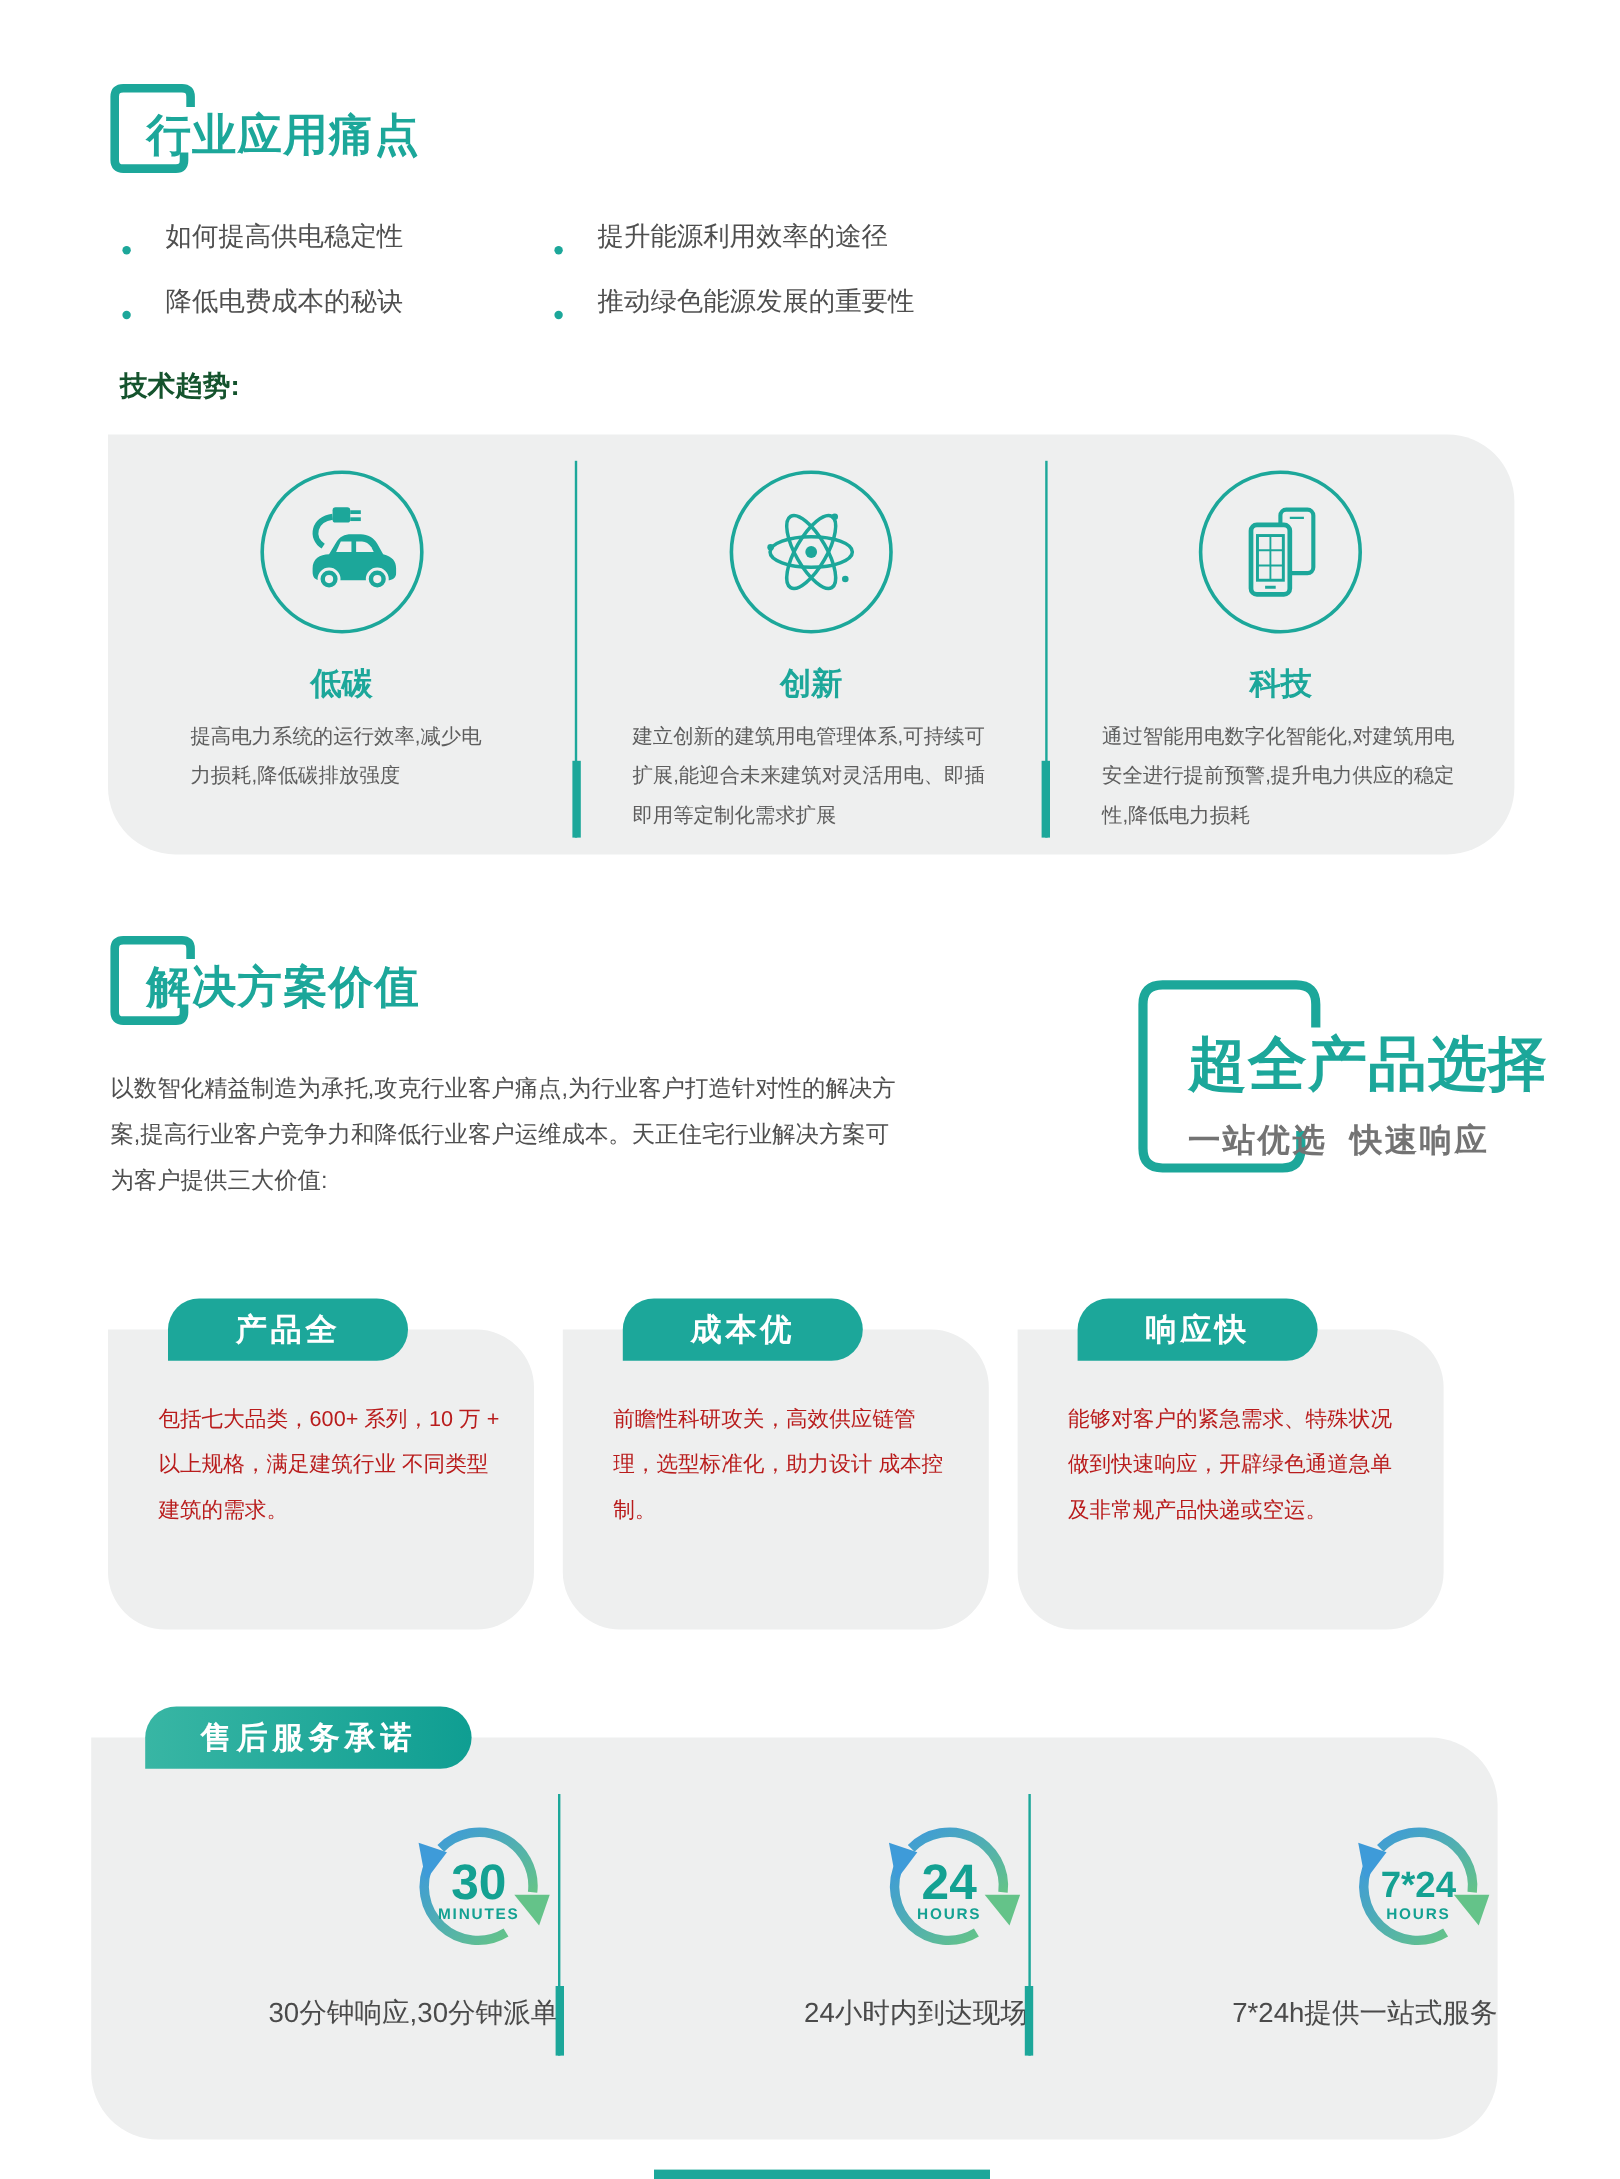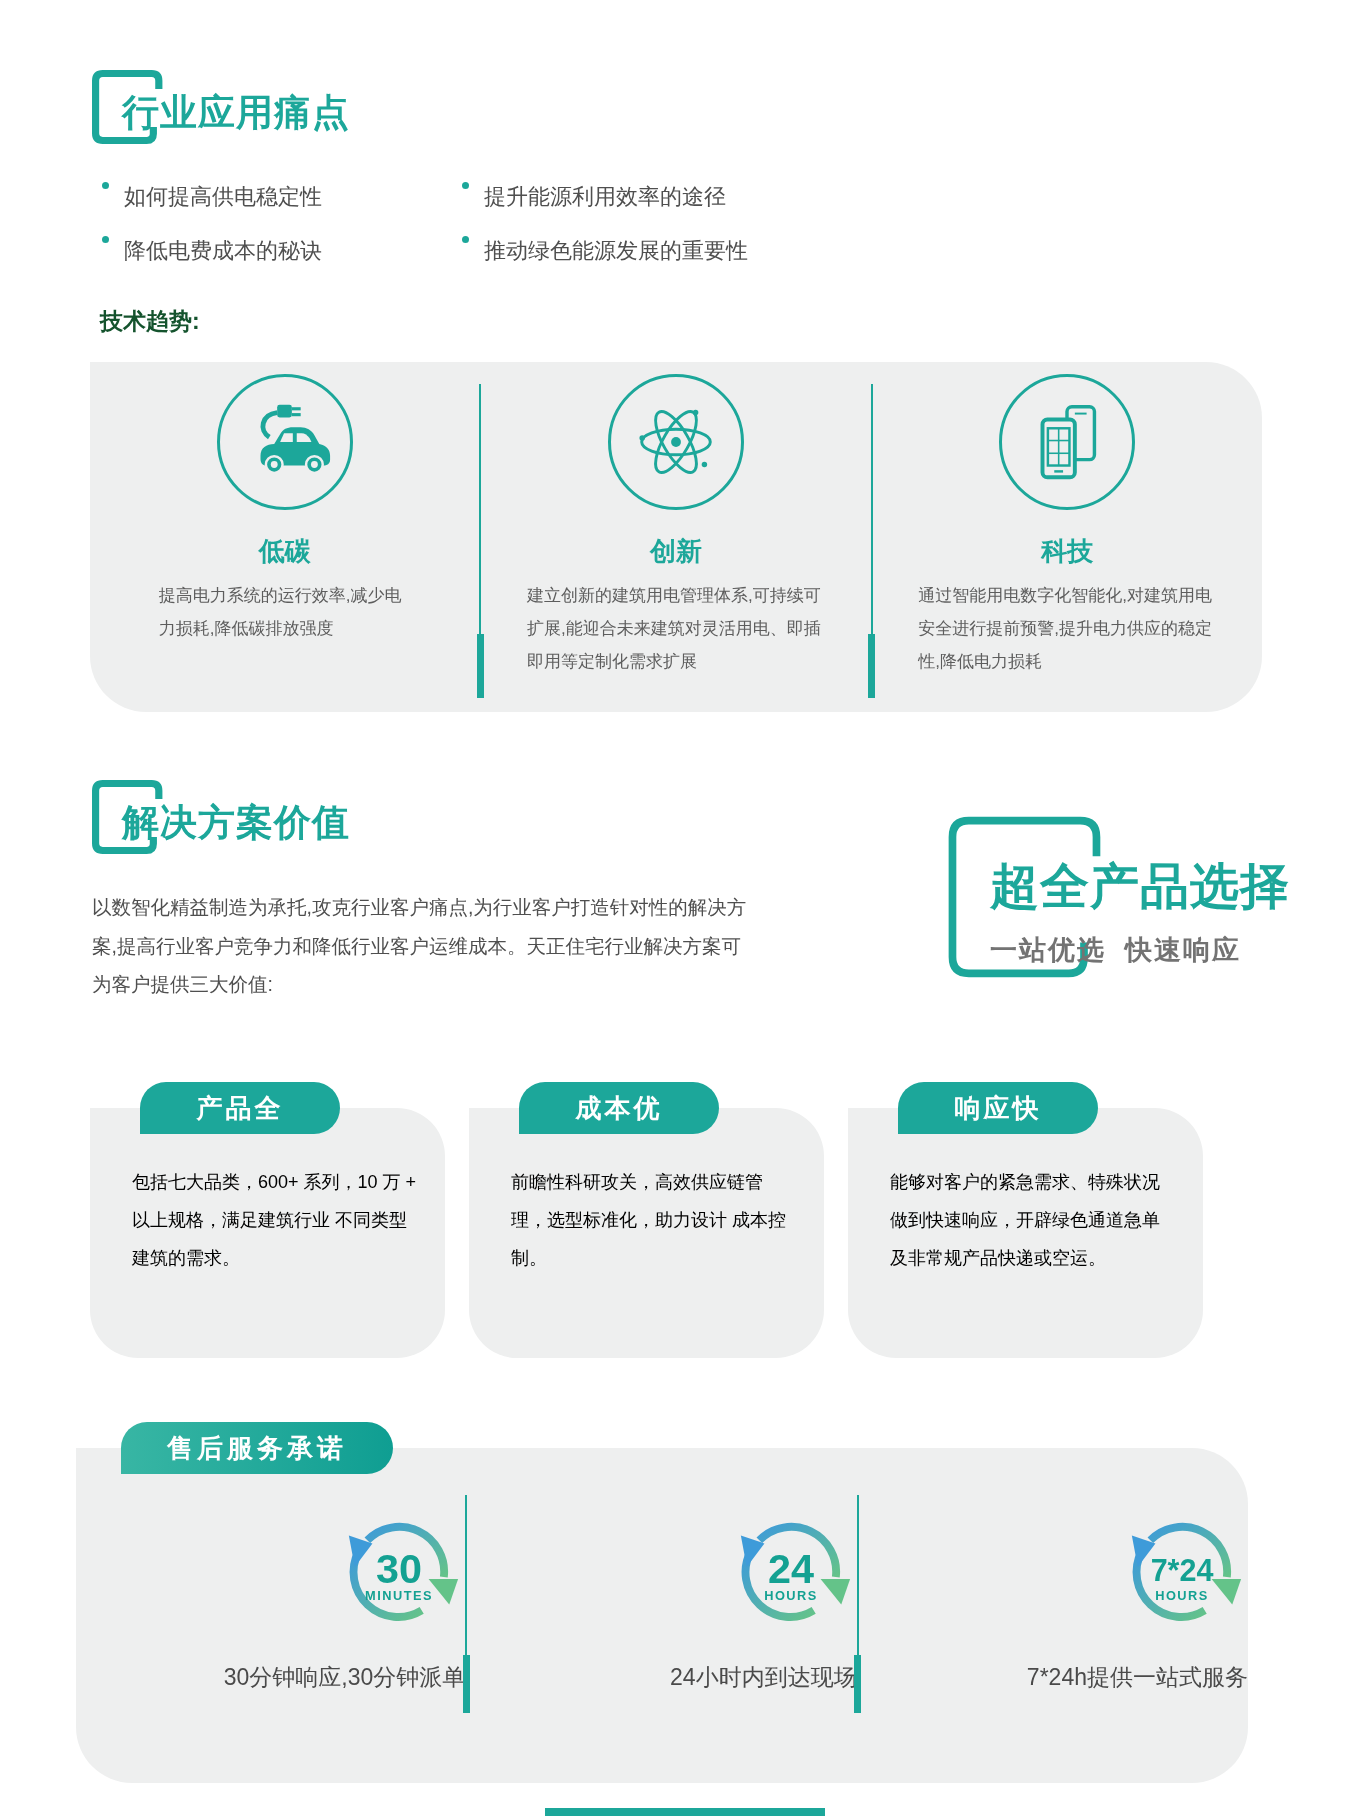--- a/index.html
+++ b/index.html
@@ -10,29 +10,29 @@
   
   .sec-heading{position:absolute;width:560px;height:86px;}
   .bracket-sm{position:absolute;left:0;top:0;width:74px;height:78px;}
   .bracket-sm path{fill:none;stroke:var(--teal);stroke-width:17;}
   .sec-heading .txt{position:relative;margin:20px 0 0 32px;font-size:37px;font-weight:bold;
         color:var(--teal);letter-spacing:1px;}
 
   
   #bullets{position:absolute;left:102px;top:182px;display:grid;
         grid-template-columns:360px auto;row-gap:24px;font-size:22px;color:#4f4f4f;}
-  .bullet{display:flex;align-items:flex-start;gap:15px;}
+  .bullet{display:flex;align-items:flex-end;gap:29px;}
   .dot{width:7px;height:7px;border-radius:50%;background:var(--teal);flex:none;}
 
   #trendsLabel{position:absolute;left:100px;top:306px;font-size:23px;font-weight:bold;color:#14532d;}
 
   
   #techPanel{position:absolute;left:90px;top:362px;width:1172px;height:350px;
         background:var(--gray);border-radius:0 56px 56px 56px;display:flex;}
-  .tcol{flex:1;display:flex;flex-direction:column;align-items:center;padding-top:12px;}
+  .tcol{flex:1;display:flex;flex-direction:column;align-items:center;padding-top:30px;}
   .circle{width:130px;height:130px;border:3px solid var(--teal);border-radius:50%;
         display:flex;align-items:center;justify-content:center;flex:none;}
   .circle svg{width:98px;height:98px;}
   .ttitle{margin-top:24px;font-size:26px;font-weight:600;color:var(--teal);}
   .tdesc{margin-top:10px;font-size:17px;line-height:1.95;color:#5d5d5d;text-align:left;}
   .tcol.c1 .tdesc{width:252px;}
   .tcol.c2 .tdesc,.tcol.c3 .tdesc{width:298px;}
   .vdiv{width:2px;background:var(--teal);margin:22px 0 14px 0;position:relative;flex:none;}
   .vdiv::after{content:"";position:absolute;left:-2.5px;bottom:0;width:7px;height:64px;background:var(--teal);}
 
@@ -46,21 +46,21 @@
   .promo-title{font-size:49px;font-weight:bold;color:var(--teal);letter-spacing:1px;white-space:nowrap;}
   .promo-sub{margin-top:12px;font-size:27px;font-weight:bold;color:#737373;letter-spacing:2px;white-space:pre;}
 
   
   #cards{position:absolute;left:90px;top:1082px;width:1175px;display:flex;gap:24px;}
   .card{width:355px;flex:none;}
   .cbadge{position:relative;z-index:2;margin-left:50px;width:200px;height:52px;background:var(--teal);
         border-radius:26px 26px 26px 0;color:#fff;font-size:26px;font-weight:bold;
         display:flex;align-items:center;justify-content:center;letter-spacing:3px;}
   .cbody{margin-top:-26px;height:250px;background:var(--gray);border-radius:0 48px 48px 48px;
-        padding:56px 28px 0 42px;font-size:18px;line-height:2.1;color:#000000;box-sizing:border-box;}
+        padding:56px 28px 0 42px;font-size:18px;line-height:2.1;color:#b91c1c;box-sizing:border-box;}
 
   
   #servicePanel{position:absolute;left:76px;top:1448px;width:1172px;height:335px;
         background:var(--gray);border-radius:0 56px 56px 56px;}
   #serviceBadge{position:absolute;left:45px;top:-26px;width:272px;height:52px;
         background:linear-gradient(90deg,#38B6A4,#0F9E92);border-radius:26px 26px 26px 0;
         color:#fff;font-weight:bold;font-size:26px;display:flex;align-items:center;
         justify-content:center;letter-spacing:4px;}
   .srow{display:flex;height:100%;}
   .scol{flex:1;display:flex;flex-direction:column;align-items:flex-end;padding-top:60px;}

